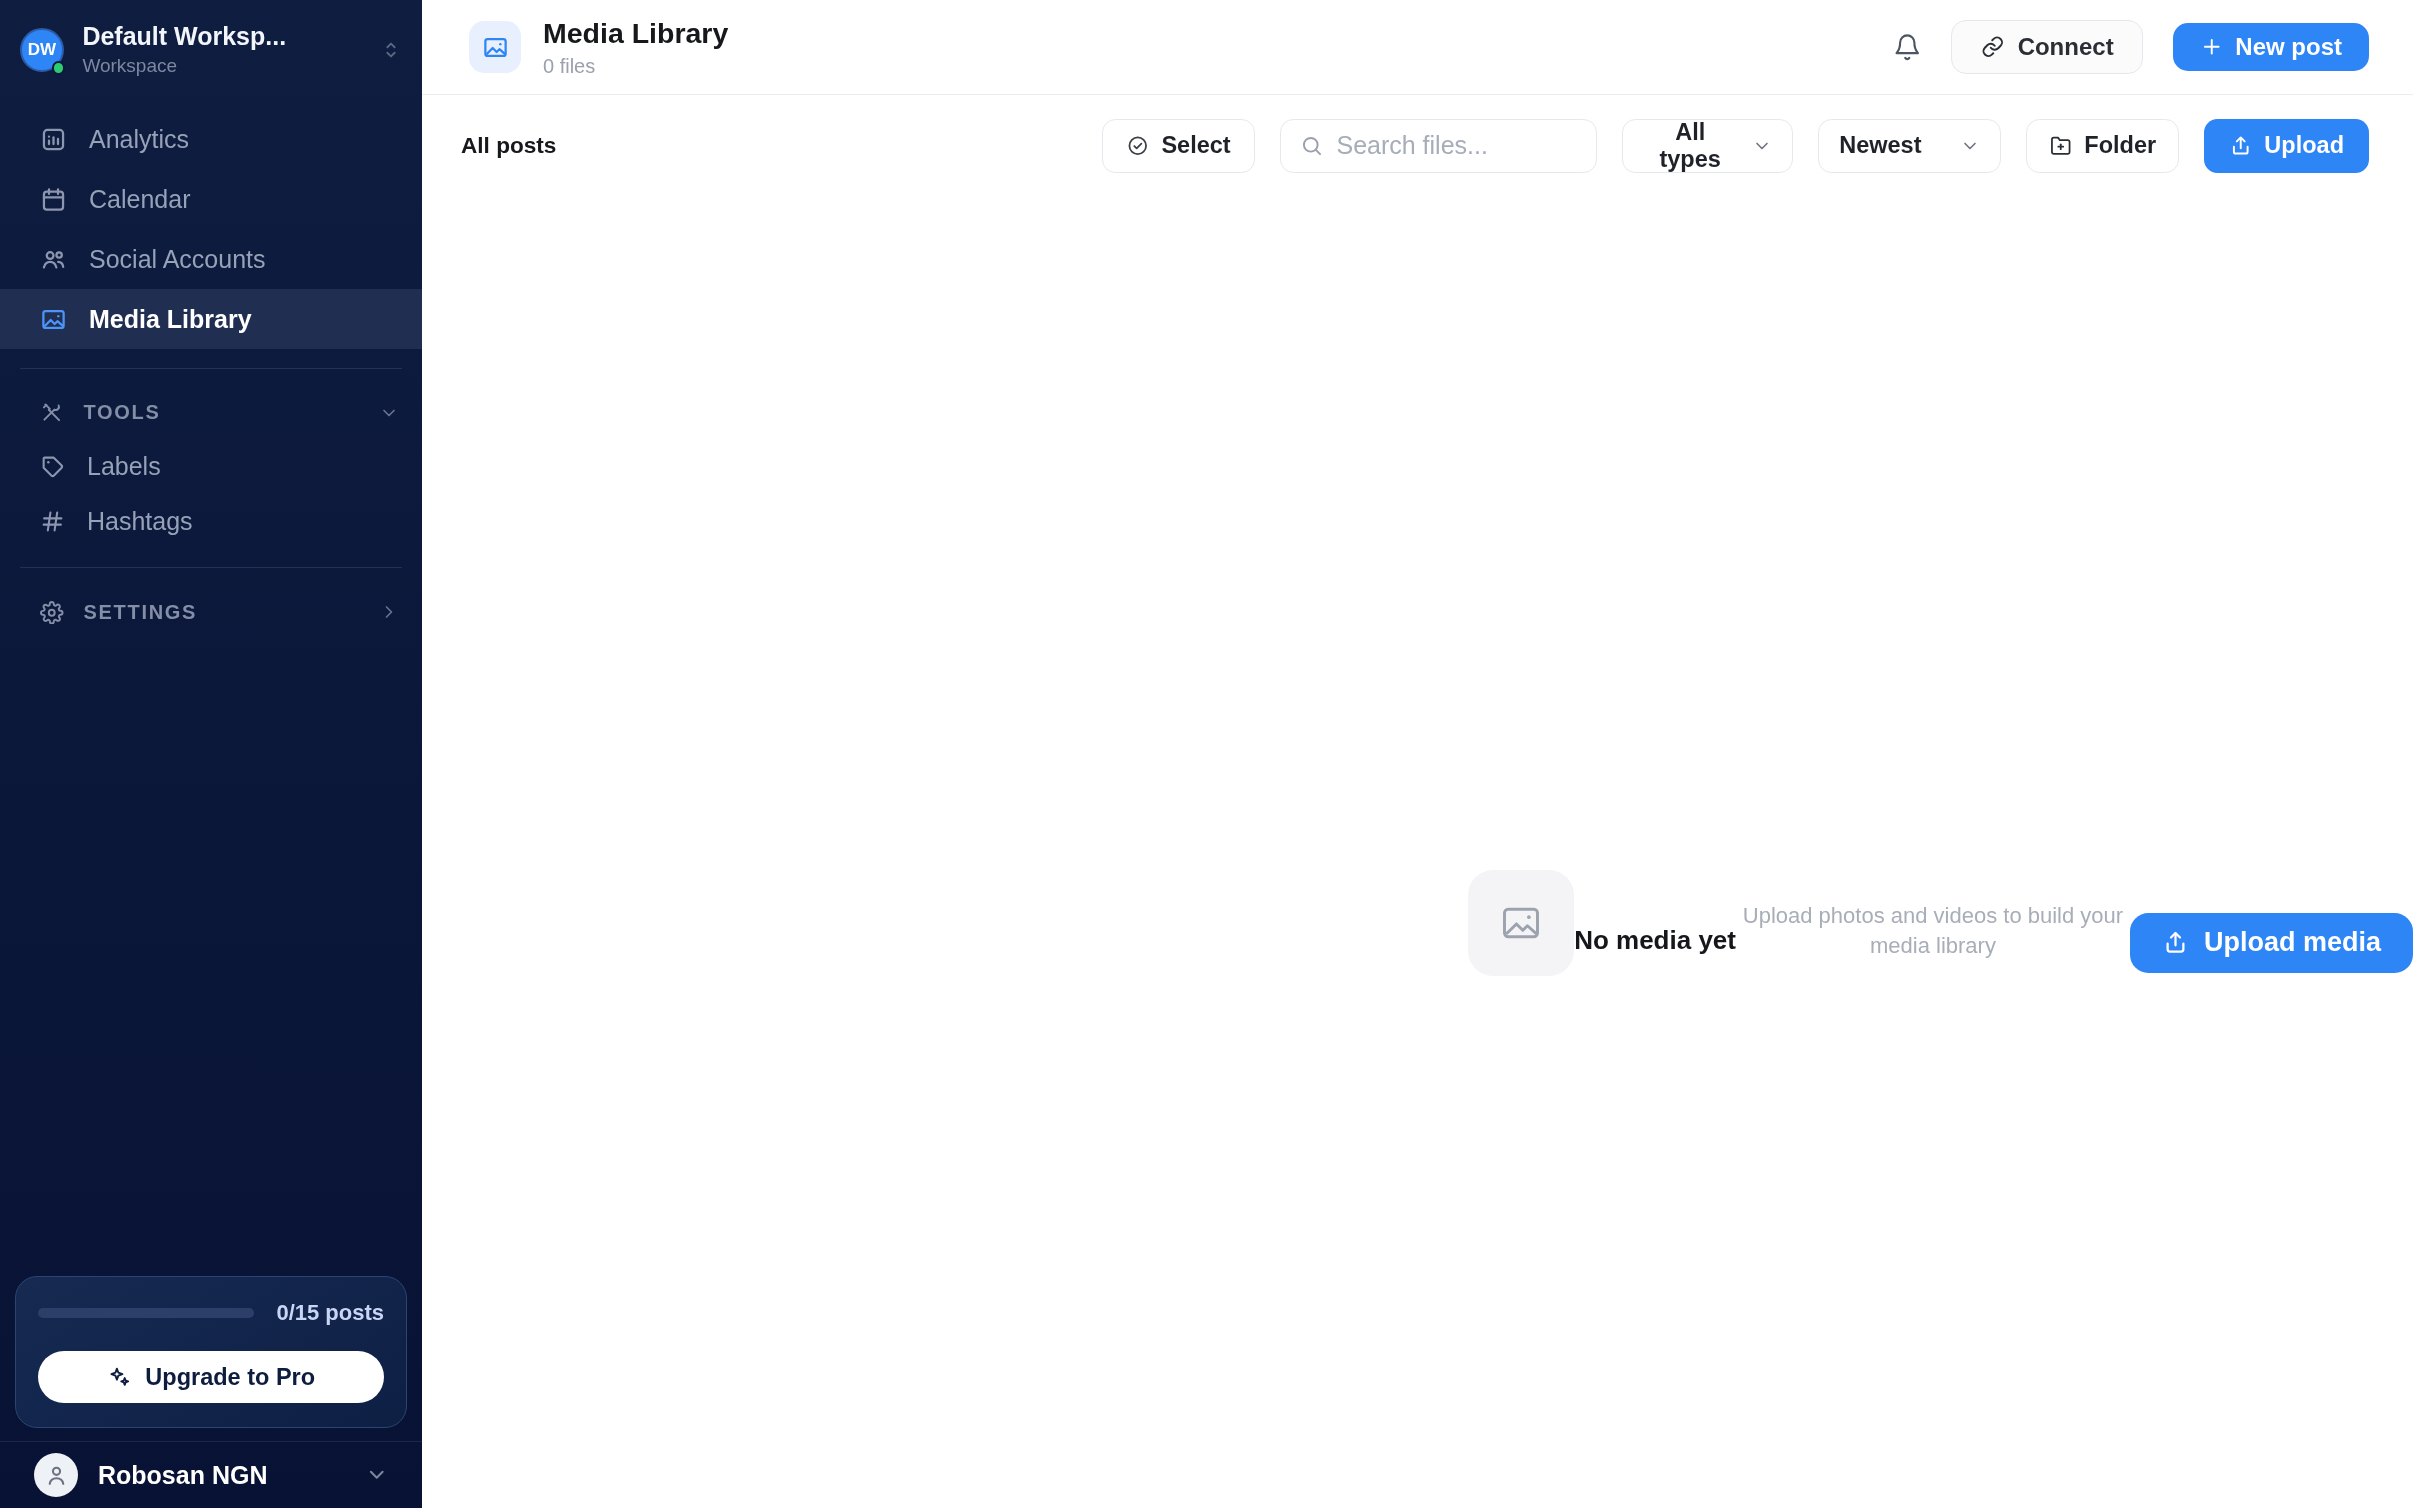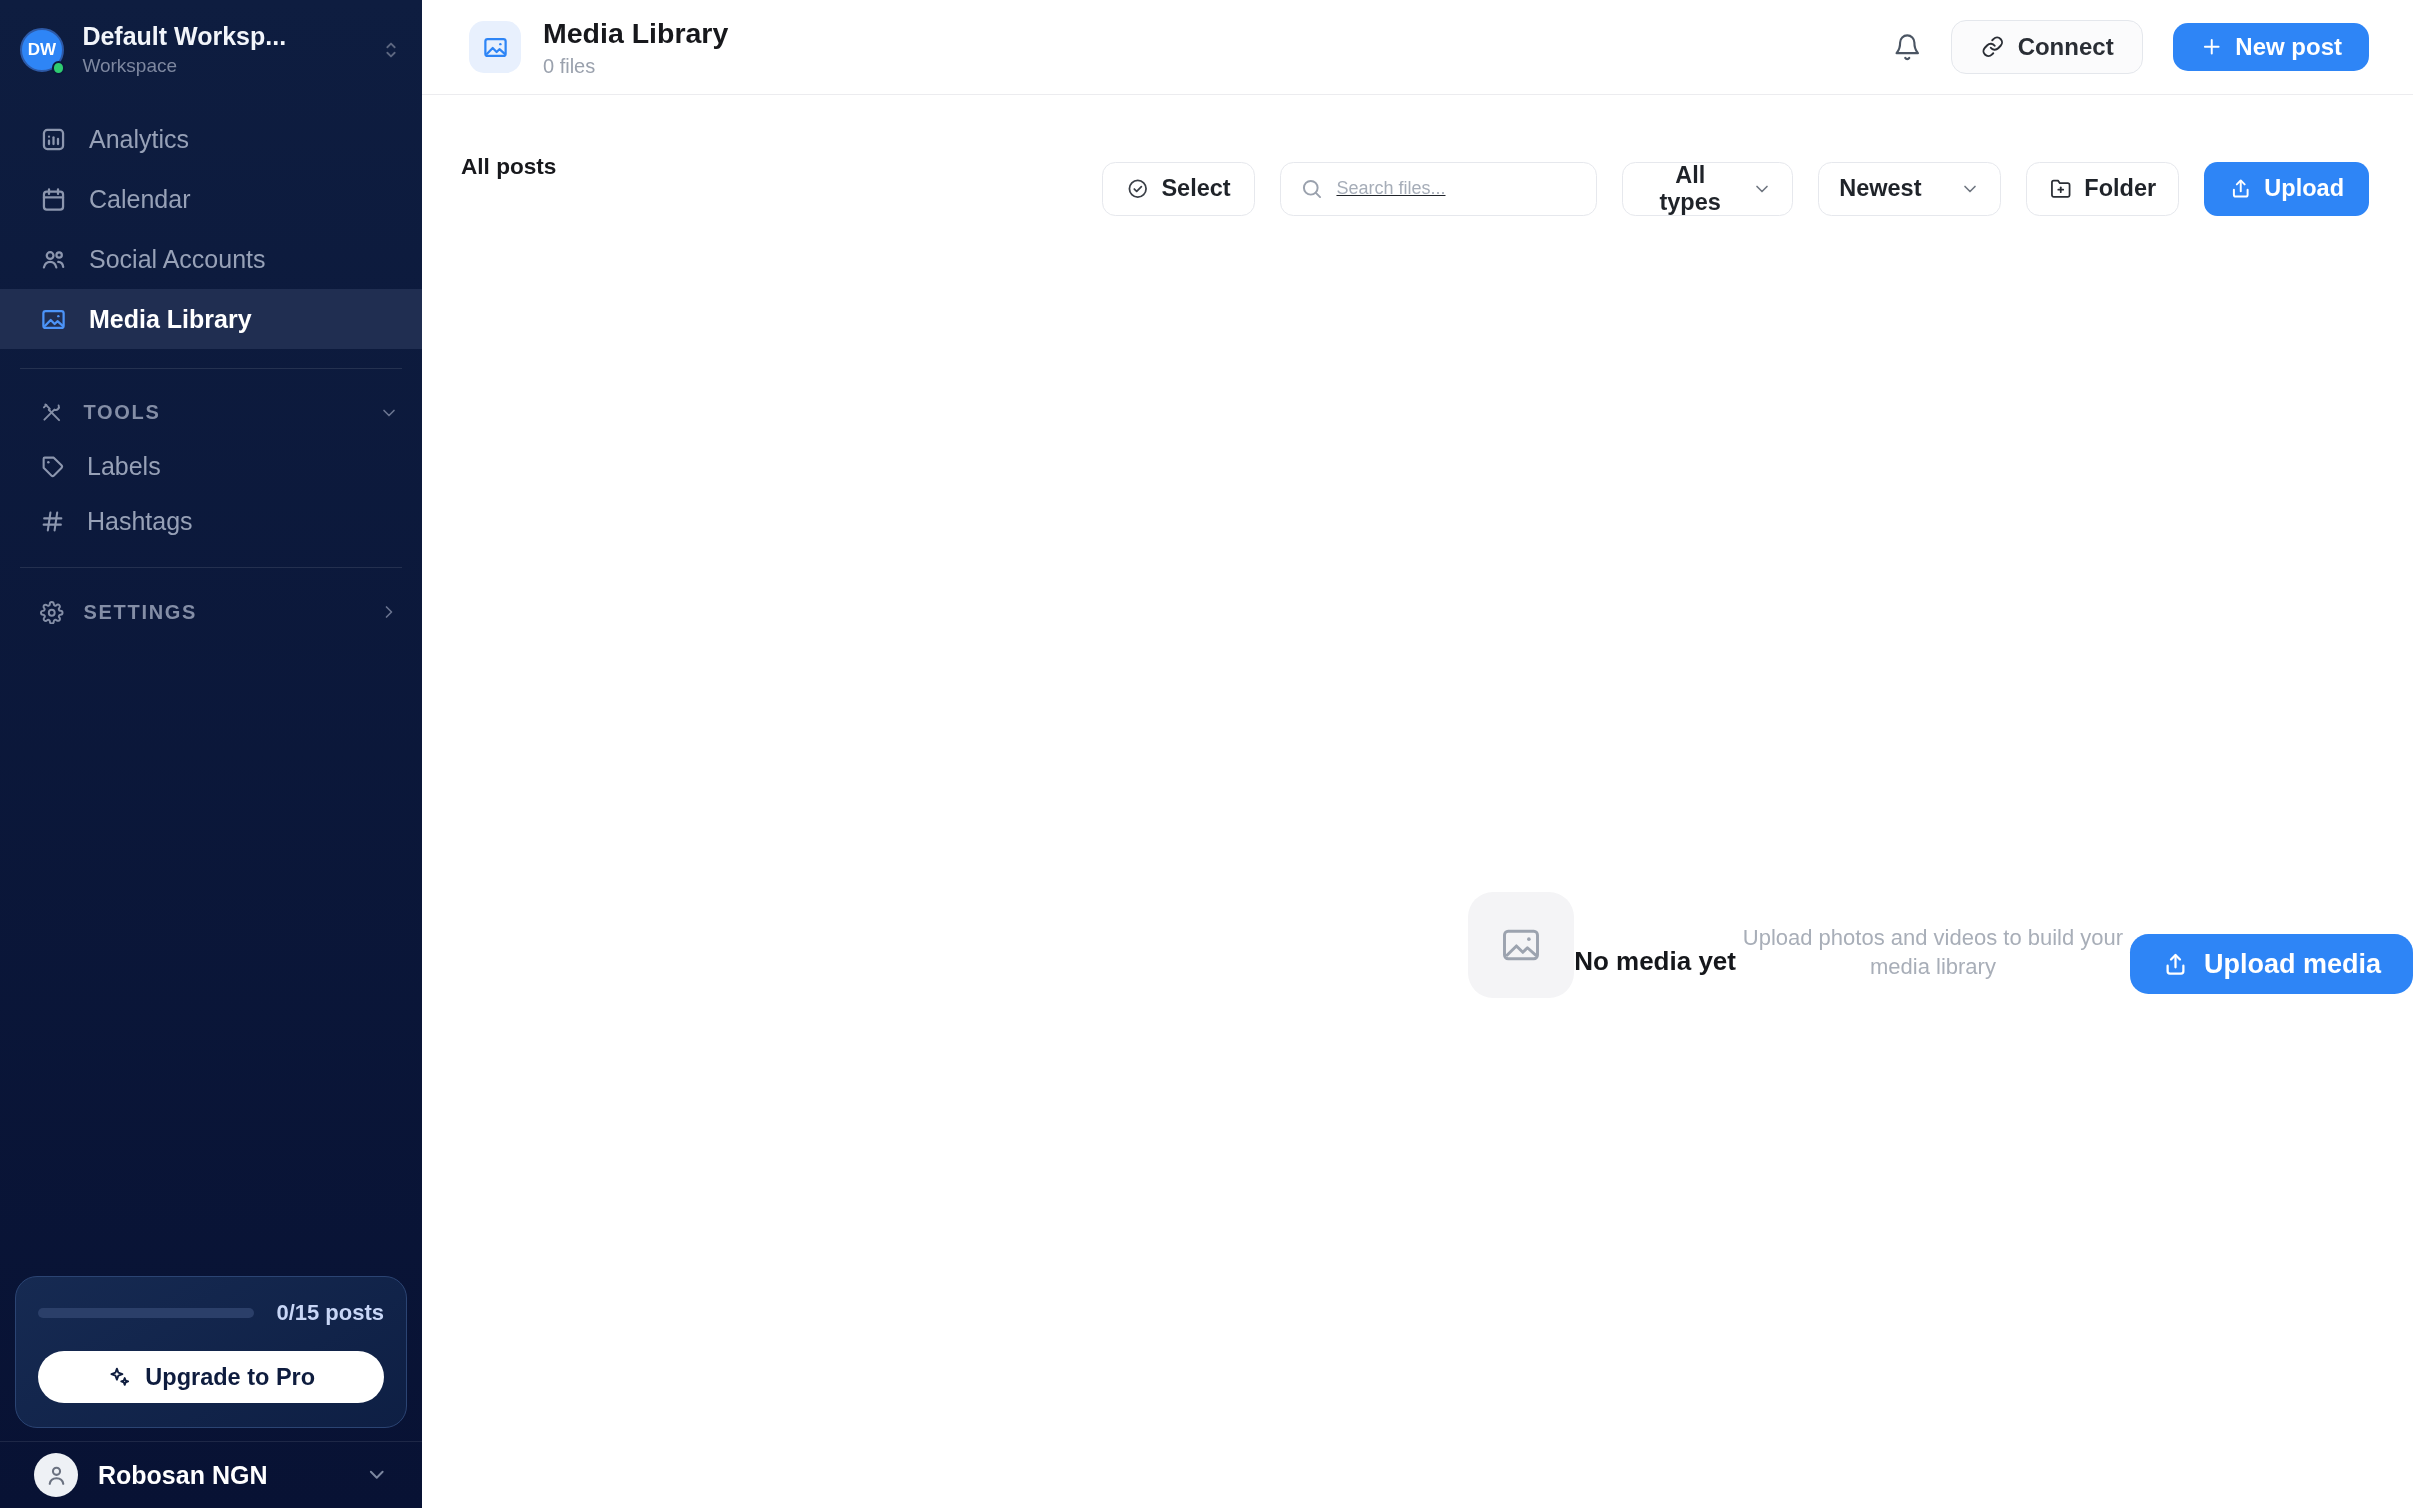--- a/index.html
+++ b/index.html
@@ -140,34 +140,34 @@
     height: 48px; padding: 0 27px; gap: 11.7px;
     border: none; border-radius: 15px; background: #2e85f6;
     font-size: 24px; font-weight: 600; color: #ffffff;
   }
 
   .toolbar {
     display: flex; align-items: center;
     padding: 23.5px 44px 0 39px;
   }
   .all-files { font-size: 22.6px; font-weight: 700; color: #17181c; }
-  .controls { margin-left: auto; display: flex; align-items: flex-start; gap: 25px; margin-top: 43px; }
+  .controls { margin-left: auto; display: flex; align-items: flex-start; gap: 25px; }
   .ctrl {
     height: 54px; border: 1.7px solid #e6e8ed; border-radius: 13.4px;
     background: #ffffff; font-family: inherit;
     display: flex; align-items: center;
     font-size: 23.5px; color: #1f2329; cursor: pointer;
   }
   .select-btn { padding: 0 23.5px; gap: 11.7px; font-weight: 600; }
   .select-btn .icon { color: #3a3f47; display: flex; }
   .search-box { width: 317px; padding: 0 18.4px; gap: 13.4px; cursor: text; }
   .search-box .icon { color: #9aa1ad; display: flex; flex: 0 0 auto; }
   .search-box input {
     border: none; outline: none; width: 100%;
-    font-family: inherit; font-size: 18px; color: #1f2329; background: transparent; text-decoration: underline;
+    font-family: inherit; font-size: 25px; color: #1f2329; background: transparent;
   }
   .search-box input::placeholder { color: #a6adb8; }
   .dropdown { padding: 0 20px; gap: 15px; justify-content: space-between; font-weight: 600; }
   .dropdown .dd-chevron { color: #6f7680; display: flex; }
   .dd-types { width: 171px; }
   .dd-sort { width: 183px; }
   .folder-btn { padding: 0 22px; gap: 11.7px; font-weight: 600; }
   .folder-btn .icon { color: #2a2e35; display: flex; }
   .upload-btn {
     height: 54px; padding: 0 25px; gap: 11.7px;

